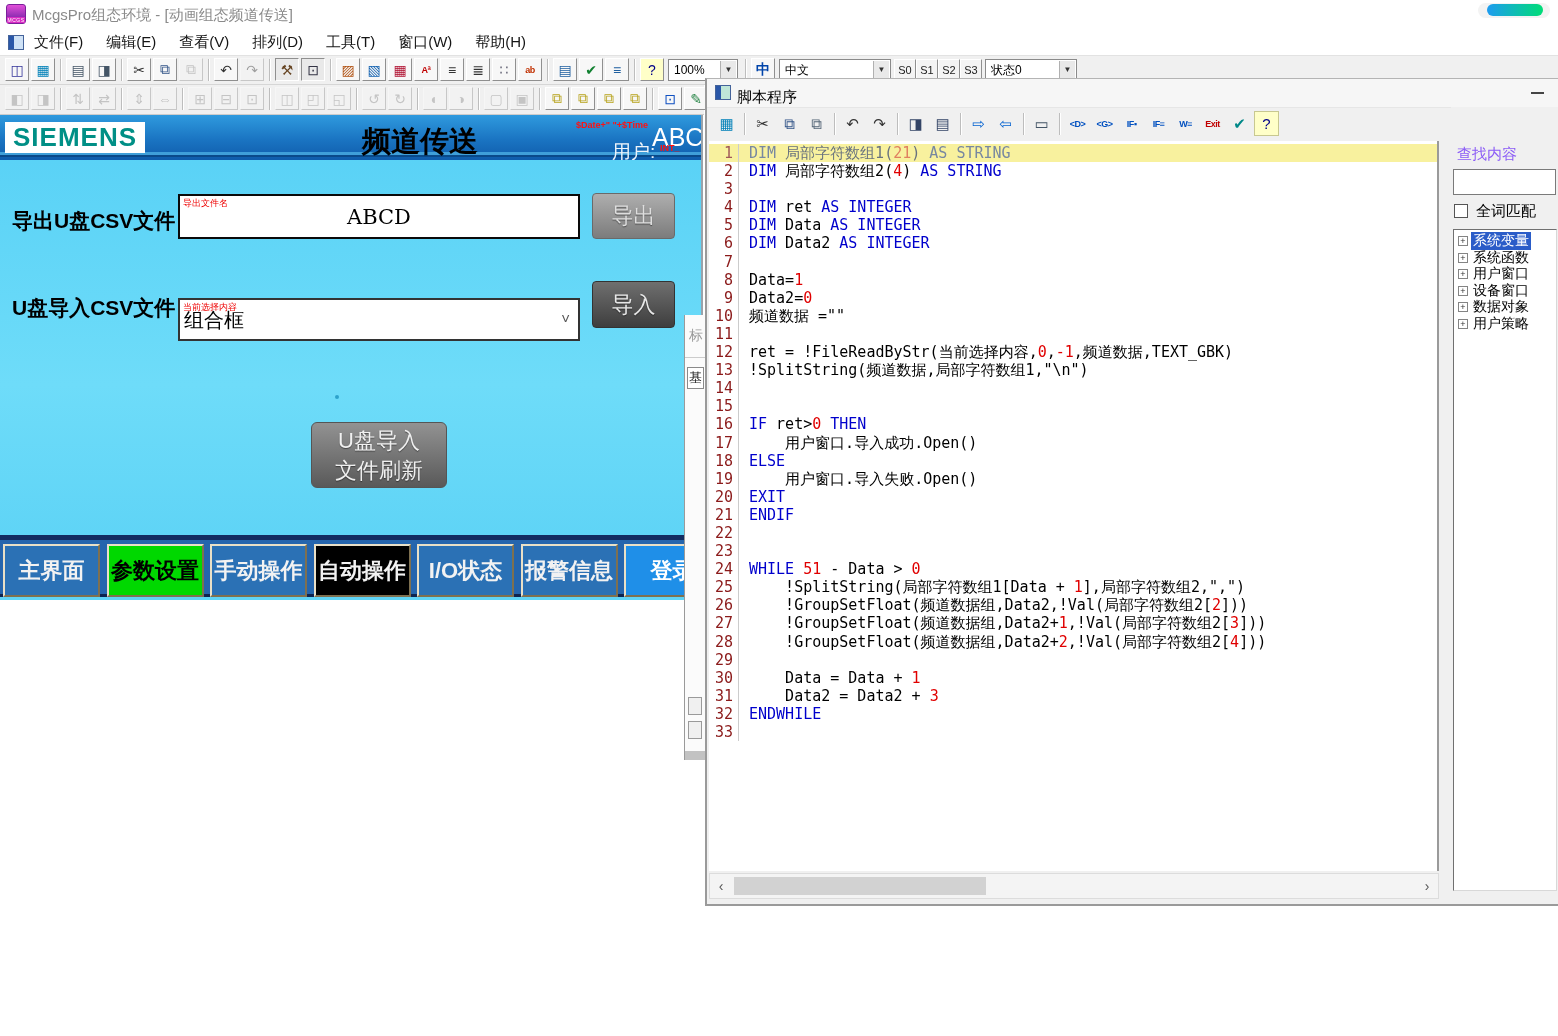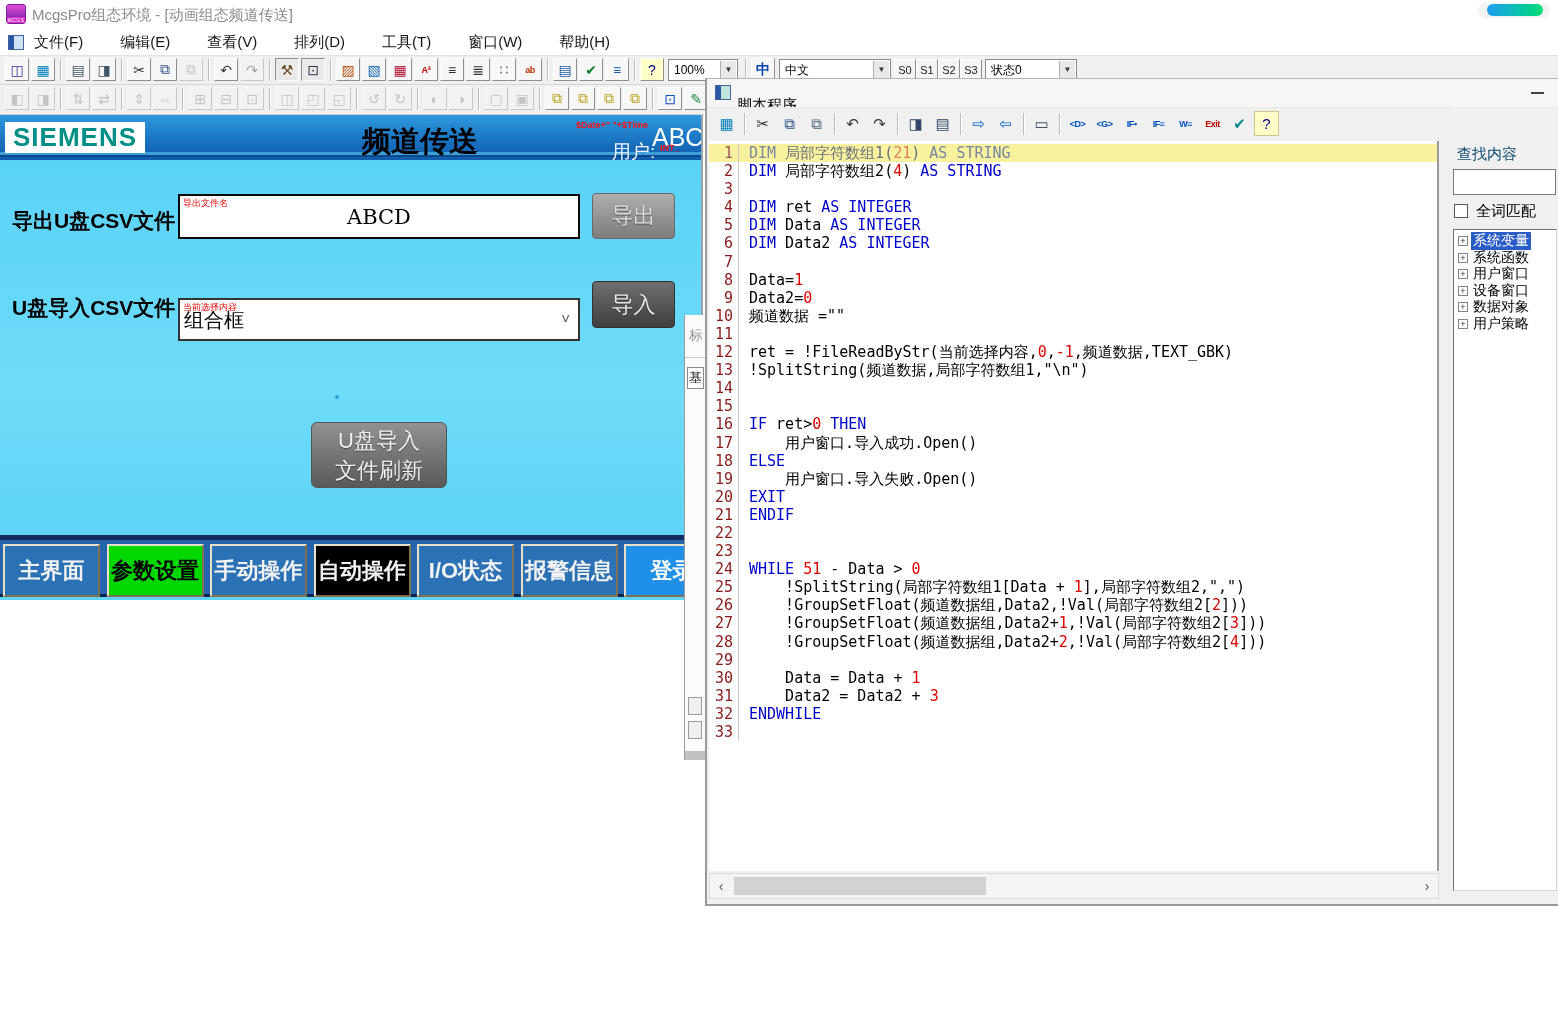--- a/index.html
+++ b/index.html
@@ -14,21 +14,21 @@
                 font-style:normal; font-size:5px; line-height:6px; text-align:center; letter-spacing:.5px; }
   .main-title { position:absolute; left:32px; top:0; height:30px; line-height:30px; color:#8a8a8a; font-size:15px; }
   .pill-outer { position:absolute; left:1478px; top:3px; width:72px; height:15px; border-radius:8px; background:#f3f3f3; }
   .pill-inner { position:absolute; left:1487px; top:4px; width:56px; height:12px; border-radius:6px;
                 background:linear-gradient(90deg,#1e9cf0,#00dd77); }
 
   
   .menubar { position:absolute; left:0; top:30px; width:1558px; height:25px; background:#ffffff; }
   .menu-win-icon { position:absolute; left:8px; top:5px; width:16px; height:15px; border:1px solid #44639a;
                    background:linear-gradient(90deg,#2a57a8 0 36%,#cfe2f6 36%); }
-  .menu-items { position:absolute; left:34px; top:0; height:25px; display:flex; align-items:center;gap:14px; }
+  .menu-items { position:absolute; left:34px; top:0; height:25px; display:flex; align-items:center; }
   .menu-item { font-size:15px; color:#151515; margin-right:23px; cursor:default; }
 
   
   .toolbar1 { position:absolute; left:0; top:55px; width:1558px; height:30px; background:#f0f0f0;
               border-top:1px solid #e2e2e2; border-bottom:1px solid #d6d6d6; }
   .toolbar2 { position:absolute; left:0; top:85px; width:704px; height:30px; background:#f0f0f0;
               border-bottom:1px solid #cccccc; }
   .ticons { position:absolute; left:4px; top:2px; display:flex; align-items:center; }
   .tbtn { width:24px; height:23px; margin:0 1px; background:#f7f7f7; border:1px solid;
           border-color:#ffffff #8f8f8f #8f8f8f #ffffff; display:flex; align-items:center; justify-content:center;
@@ -96,21 +96,21 @@
                background:#ffffff; color:#222; font-size:13px; text-align:center; line-height:20px; }
   .strip-box { position:absolute; left:3px; width:14px; height:18px; border:1px solid #9a9a9a; background:#f0f0f0; }
   .strip-foot { position:absolute; left:0; bottom:0; width:21px; height:9px; background:#c2c2c2; }
 
   
   .script-window { position:absolute; left:705px; top:78px; width:853px; height:828px; background:#f0f0f0;
                    border-left:2px solid #9a9a9a; border-top:1px solid #b4b4b4; border-bottom:2px solid #9a9a9a; z-index:10; }
   .sw-title { position:absolute; left:0; top:0; width:100%; height:28px; background:#f6f6f6; }
   .sw-icon { position:absolute; left:8px; top:6px; width:16px; height:15px; border:1px solid #44639a;
              background:linear-gradient(90deg,#2a57a8 0 36%,#bfe6d8 36%); }
-  .sw-title-text { position:absolute; left:30px; top:12px; line-height:28px; font-size:15px; color:#000; }
+  .sw-title-text { position:absolute; left:30px; top:4px; line-height:28px; font-size:15px; color:#000; }
   .sw-min { position:absolute; right:14px; top:13px; width:13px; height:2px; background:#444; }
   .sw-toolbar { position:absolute; left:0; top:28px; width:100%; height:32px; background:#f0f0f0;
                 border-top:1px solid #e6e6e6; }
   .sw-toolbar .ticons { top:3px; left:6px; }
   .sbtn { width:25px; height:25px; margin:0 1px; display:flex; align-items:center; justify-content:center;
           font-size:15px; cursor:pointer; background:transparent; border:1px solid transparent; }
   .sbtn .txt { font-size:9px; font-weight:bold; letter-spacing:-0.5px; }
   .sbtn.y { background:#ffffc8; border:1px solid #c8c890; }
 
   .sw-code-wrap { position:absolute; left:2px; top:62px; width:730px; height:730px; background:#ffffff;
@@ -125,21 +125,21 @@
   .code-line.hl .n { color:#e08060; } .code-line.hl .ln { color:#a05858; }
 
   .sw-hscroll { position:absolute; left:2px; top:794px; width:730px; height:26px; background:#f4f4f4;
                 border:1px solid #dcdcdc; }
   .hs-arrow { position:absolute; top:0; width:22px; height:24px; color:#555; font-size:14px;
               display:flex; align-items:center; justify-content:center; cursor:pointer; }
   .hs-left { left:0; } .hs-right { right:0; }
   .hs-thumb { position:absolute; left:24px; top:3px; width:252px; height:18px; background:#d2d2d2; cursor:grab; }
 
   .find-panel { position:absolute; left:744px; top:28px; width:107px; height:792px; background:#f0f0f0; }
-  .fp-label { position:absolute; left:6px; top:38px; font-size:15px; color:#0c4a6e; }
+  .fp-label { position:absolute; left:6px; top:38px; font-size:15px; color:#8b5cf6; }
   .fp-input { position:absolute; left:2px; top:62px; width:103px; height:26px; background:#ffffff;
               border:1px solid #7a7a7a; font-size:13px; padding:0 3px; }
   .fp-check { position:absolute; left:3px; top:97px; width:14px; height:14px; background:#ffffff; border:1px solid #555; cursor:pointer; }
   .fp-check-label { position:absolute; left:25px; top:95px; font-size:15px; color:#000; }
   .fp-tree { position:absolute; left:2px; top:122px; width:104px; height:662px; background:#ffffff;
              border:1px solid; border-color:#707070 #d8d8d8 #d8d8d8 #707070; padding:3px 0 0 2px; overflow:hidden; }
   .tree-item { height:16.5px; display:flex; align-items:center; cursor:pointer; }
   .plusbox { width:10px; height:10px; border:1px solid #848484; background:#fff; font-size:9px; line-height:8px;
              text-align:center; color:#333; margin:0 3px 0 2px; flex:none; }
   .tree-label { font-size:14px; color:#000; padding:0 2px; white-space:nowrap; }

